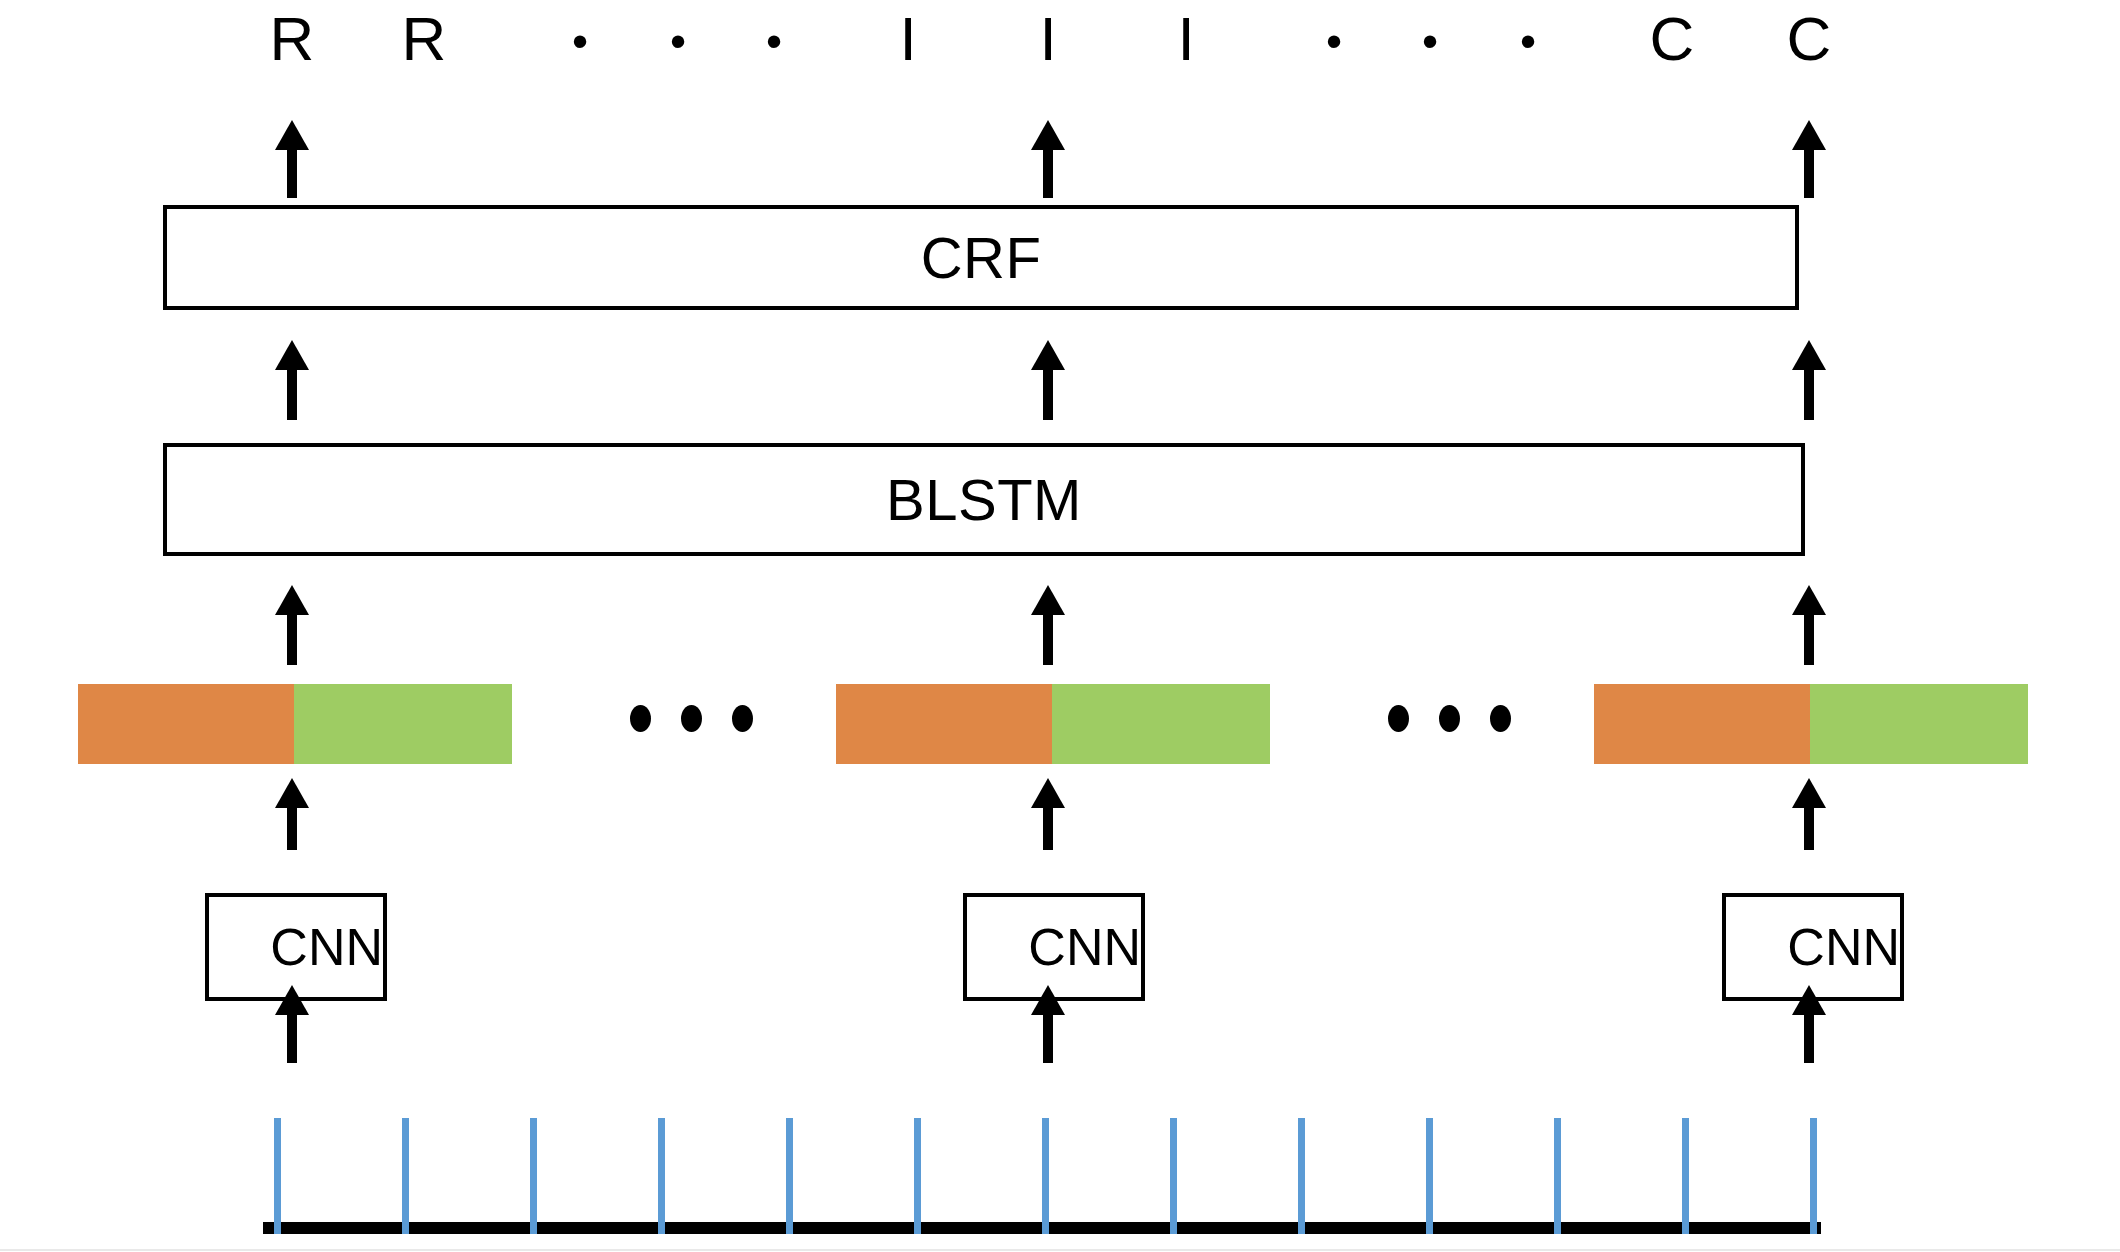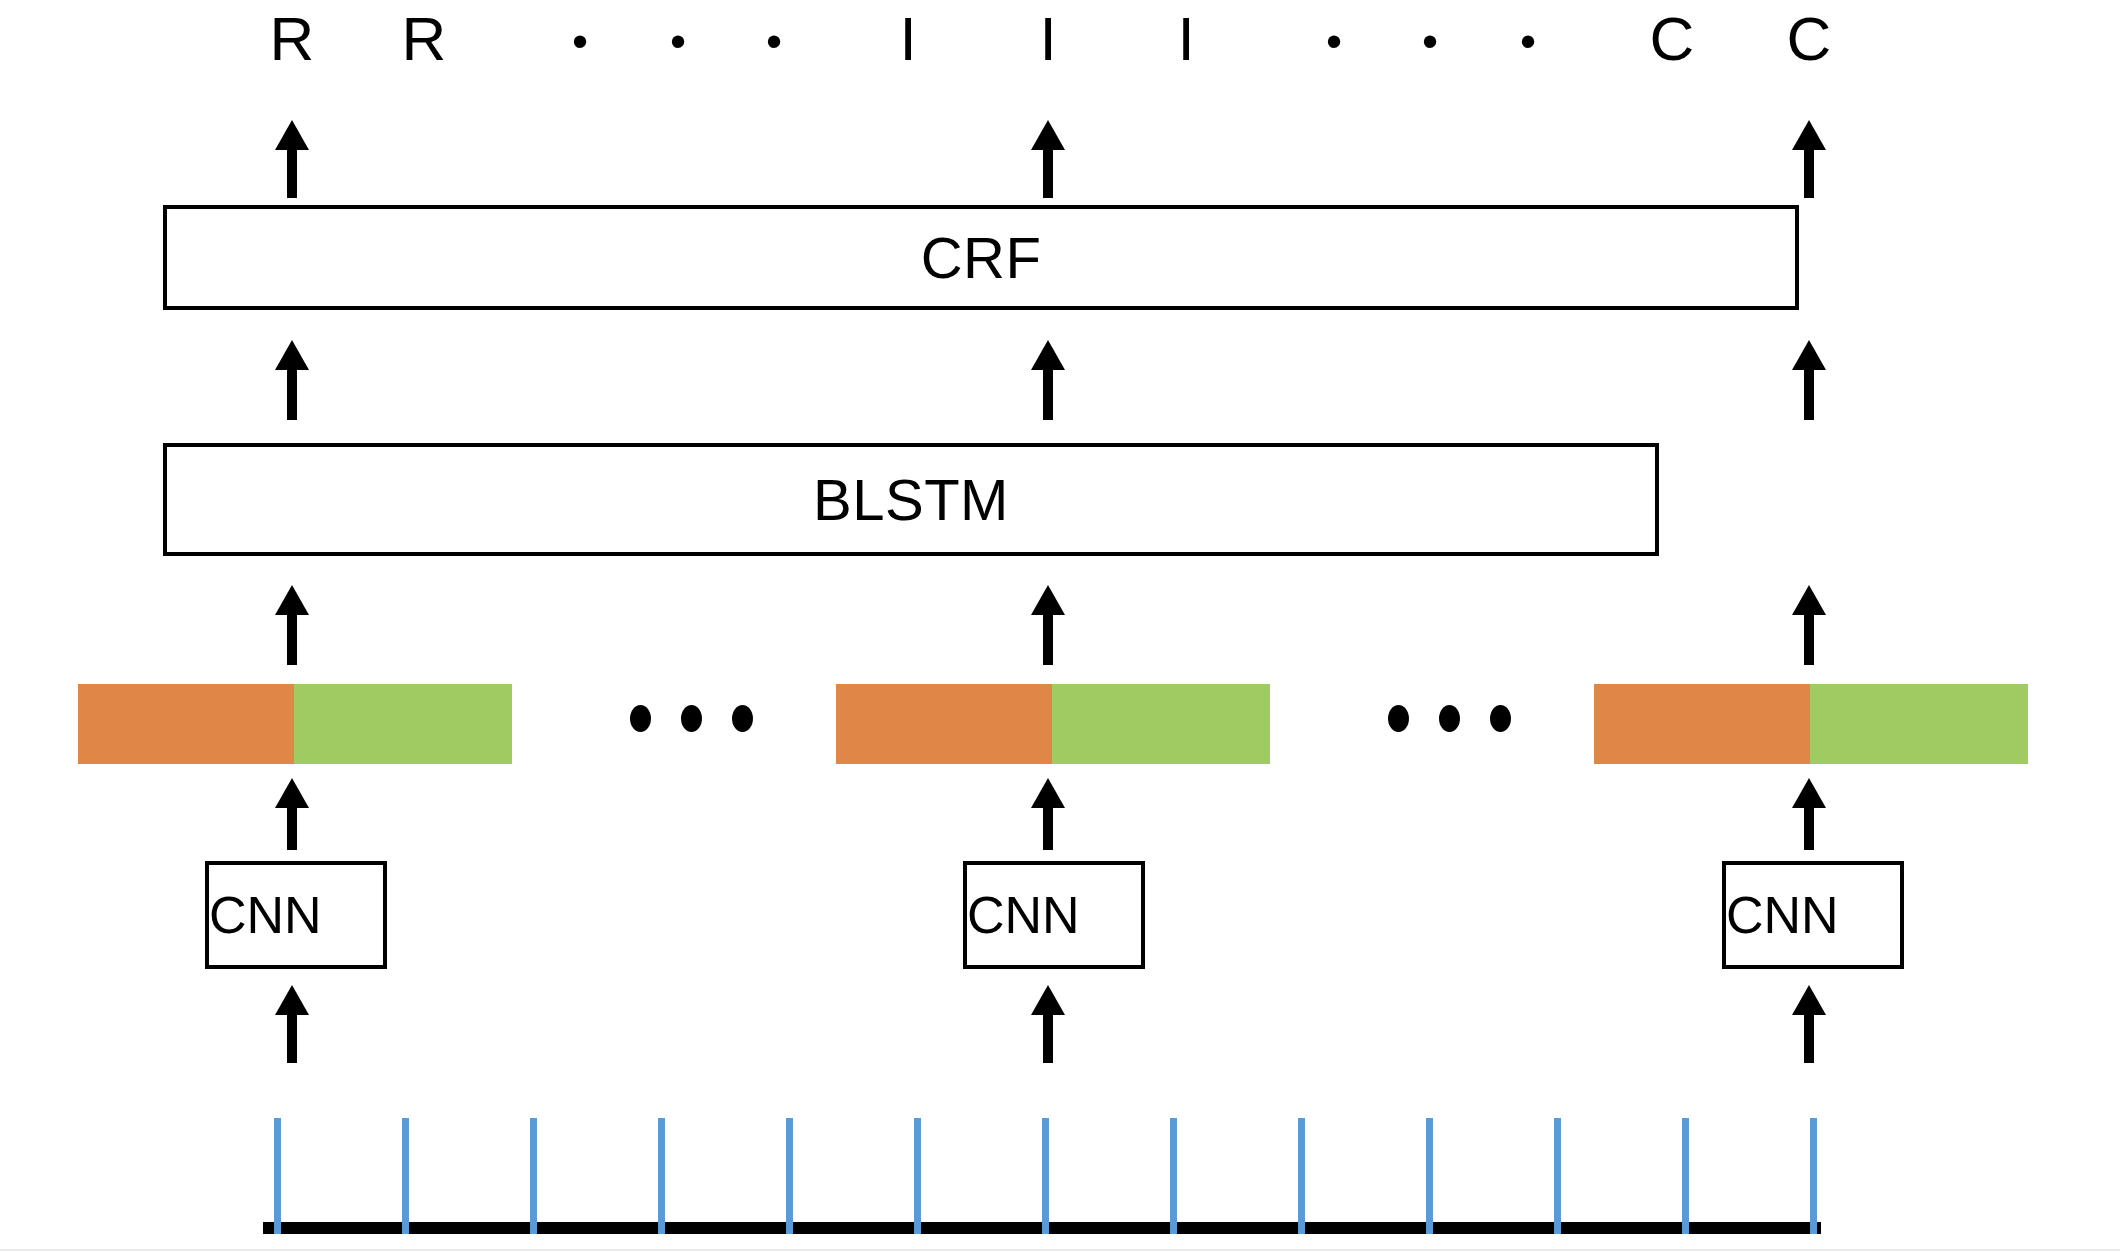--- a/index.html
+++ b/index.html
@@ -54,21 +54,22 @@
     letter-spacing: 0.5px;
   }
 
   .cnn-box {
     position: absolute;
     border: 4px solid #000000;
     background: #ffffff;
     box-sizing: border-box;
     display: flex;
     align-items: center;
-    justify-content: flex-start;
+    justify-content: flex-end;
+    margin-top: 32px;
   }
   .cnn-box .box-label {
     font-family: "Liberation Sans", sans-serif;
     font-size: 52px;
     color: #000000;
   }
 
   
   .arrow { position: absolute; }
   .arrow svg { display: block; }
@@ -174,21 +175,21 @@
         </svg>
       </div>
       <div class="arrow" style="left: 1787px; top: 340px;">
         <svg width="44" height="80" viewBox="0 0 44 80">
           <polygon points="22,0 39,30 5,30" fill="#000"></polygon>
           <rect x="17" y="24" width="10" height="56" fill="#000"></rect>
         </svg>
       </div>
     </div>
 
-  <div class="wide-box" id="blstm-box" style="left: 163px; top: 443px; width: 1496px; height: 113px;">
+  <div class="wide-box" id="blstm-box" style="left: 163px; top: 443px; width: 1642px; height: 113px;">
     <span class="box-label">BLSTM</span>
   </div>
 
   <div id="arrows-blstm-to-embed">
       <div class="arrow" style="left: 270px; top: 585px;">
         <svg width="44" height="80" viewBox="0 0 44 80">
           <polygon points="22,0 39,30 5,30" fill="#000"></polygon>
           <rect x="17" y="24" width="10" height="56" fill="#000"></rect>
         </svg>
       </div>

